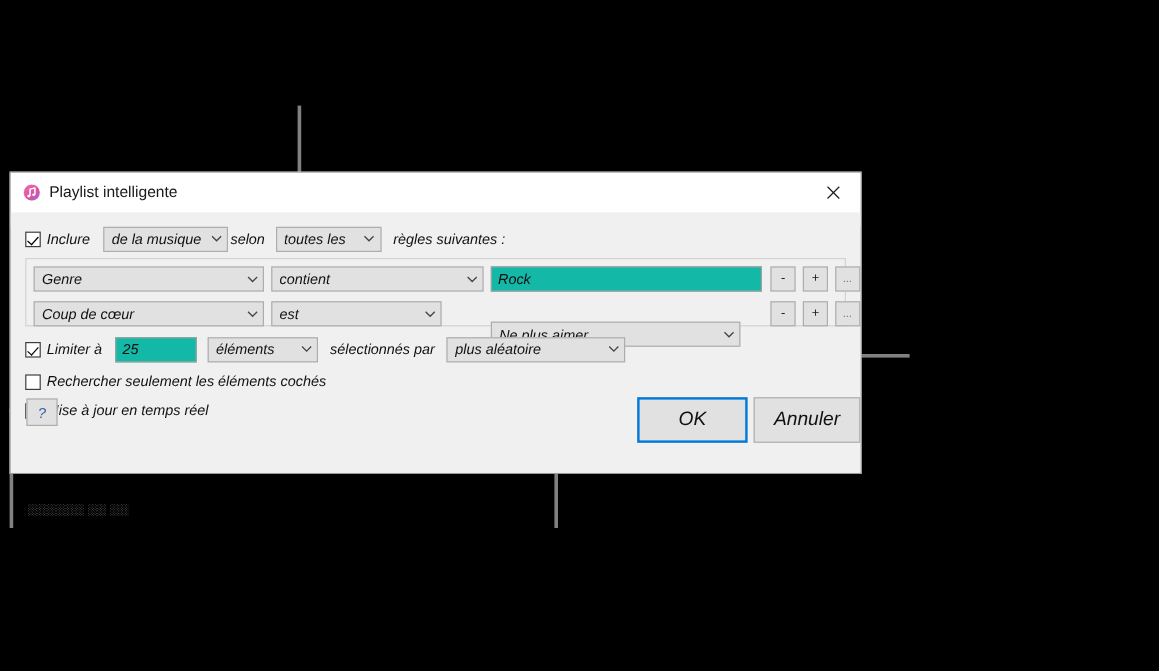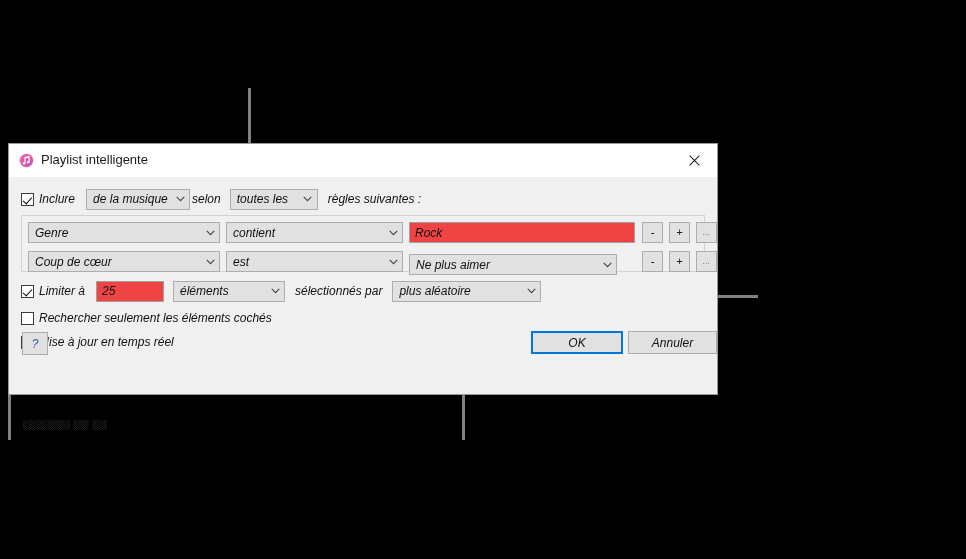--- a/index.html
+++ b/index.html
@@ -97,21 +97,21 @@
   .combo .cv{overflow:hidden;text-overflow:ellipsis;flex:1;}
   .combo .chev{
     width:18px;flex:none;
     display:flex;align-items:center;justify-content:center;
   }
   .chev svg{display:block;}
 
   
   .tinput{
     height:21px;
-    background:#ef4444;
+    background:#14b8a6;
     border:1px solid #a0a0a0;
     box-sizing:border-box;
     display:flex;align-items:center;
     padding:0 5px;
     font-size:12px;color:#101010;
     white-space:nowrap;
     overflow:hidden;
   }
 
   
@@ -152,26 +152,26 @@
     position:absolute;left:13px;top:155px;
     width:26px;height:23px;
     background:#e1e1e1;border:1px solid #adadad;
     box-sizing:border-box;
     display:flex;align-items:center;justify-content:center;
     font-size:12px;color:#2f5fa8;
     cursor:default;
   }
   .btn{
     position:absolute;top:154px;
-    height:23px;
+    height:38px;
     background:#e1e1e1;
     border:1px solid #adadad;
     box-sizing:border-box;
     display:flex;align-items:center;justify-content:center;
-    font-size:12px;color:#101010;
+    font-size:16px;color:#101010;
     cursor:default;
   }
   .btn.primary{
     border:2px solid #0078d7;
     background:#e1e1e1;
   }
   
   .ghost{
     position:absolute;left:14px;top:243px;
     width:150px;height:10px;
@@ -294,30 +294,30 @@
         <div class="rule-row" style="top:35px;">
           <div class="combo" style="position:absolute;left:0;top:0;width:192px;">
             <span class="cv">Coup de cœur</span>
             <span class="chev">
               <svg width="9" height="6" viewBox="0 0 9 6">
                   <path d="M0.7 0.8 L4.5 4.6 L8.3 0.8" fill="none" stroke="#454545" stroke-width="1.1"></path>
                 </svg>
             </span>
           </div>
 
-          <div class="combo" style="position:absolute;left:198px;top:0;width:177px;">
+          <div class="combo" style="position:absolute;left:198px;top:0;width:142px;">
             <span class="cv">est</span>
             <span class="chev">
               <svg width="9" height="6" viewBox="0 0 9 6">
                   <path d="M0.7 0.8 L4.5 4.6 L8.3 0.8" fill="none" stroke="#454545" stroke-width="1.1"></path>
                 </svg>
             </span>
           </div>
 
-          <div class="combo" style="position:absolute;left:381px;top:3px;width:208px;">
+          <div class="combo" style="position:absolute;left:381px;top:17px;width:208px;">
             <span class="cv">Ne plus aimer</span>
             <span class="chev">
               <svg width="9" height="6" viewBox="0 0 9 6">
                   <path d="M0.7 0.8 L4.5 4.6 L8.3 0.8" fill="none" stroke="#454545" stroke-width="1.1"></path>
                 </svg>
             </span>
           </div>
 
           <div class="sq-btn" style="left:614px;top:0;">
             <span>-</span>
@@ -332,21 +332,21 @@
       </div>
 
       <div class="limit-row">
         <span class="cb checked"></span>
         <span class="lbl" style="margin-left:5px;">Limiter à</span>
 
         <div class="tinput" style="margin-left:11px;width:68px;">
           <span>25</span>
         </div>
 
-        <div class="combo" style="margin-left:9px;width:112px;">
+        <div class="combo" style="margin-left:9px;width:92px;">
           <span class="cv">éléments</span>
           <span class="chev">
             <svg width="9" height="6" viewBox="0 0 9 6">
                 <path d="M0.7 0.8 L4.5 4.6 L8.3 0.8" fill="none" stroke="#454545" stroke-width="1.1"></path>
               </svg>
           </span>
         </div>
 
         <span class="lbl" style="margin-left:10px;">sélectionnés par</span>
 

